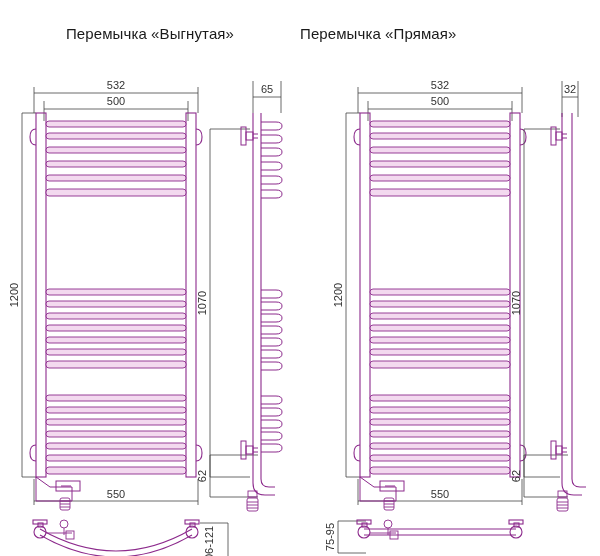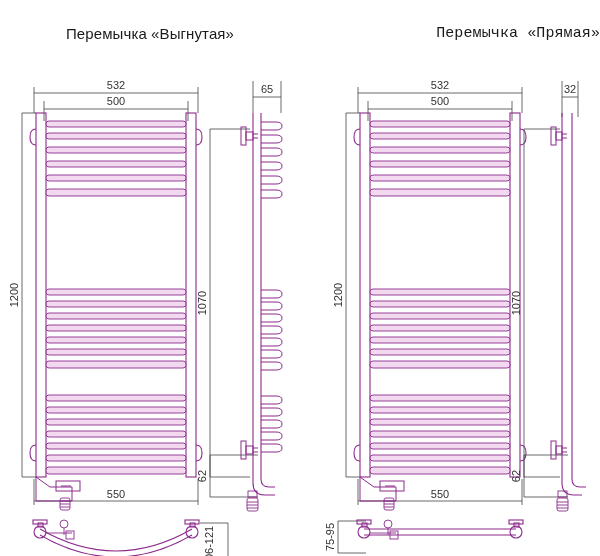--- a/index.html
+++ b/index.html
@@ -21,21 +21,21 @@
     height: 504px;
   }
   .title {
     position: absolute;
     font-size: 15px;
     color: #1a1a1a;
     white-space: nowrap;
     letter-spacing: 0.1px;
   }
   #title-left  { left: 0;   top: 8px; width: 300px; text-align: center; }
-  #title-right { left: 300px; top: 8px; width: 300px; text-align: right; font-family: Liberation Mono, monospace; }
+  #title-right { left: 300px; top: 8px; width: 300px; text-align: left; }
   svg { display: block; }
   .dimtext {
     font-family: "Liberation Sans", sans-serif;
     font-size: 11px;
     fill: #333333;
   }
 </style>
 </head>
 <body>
 

